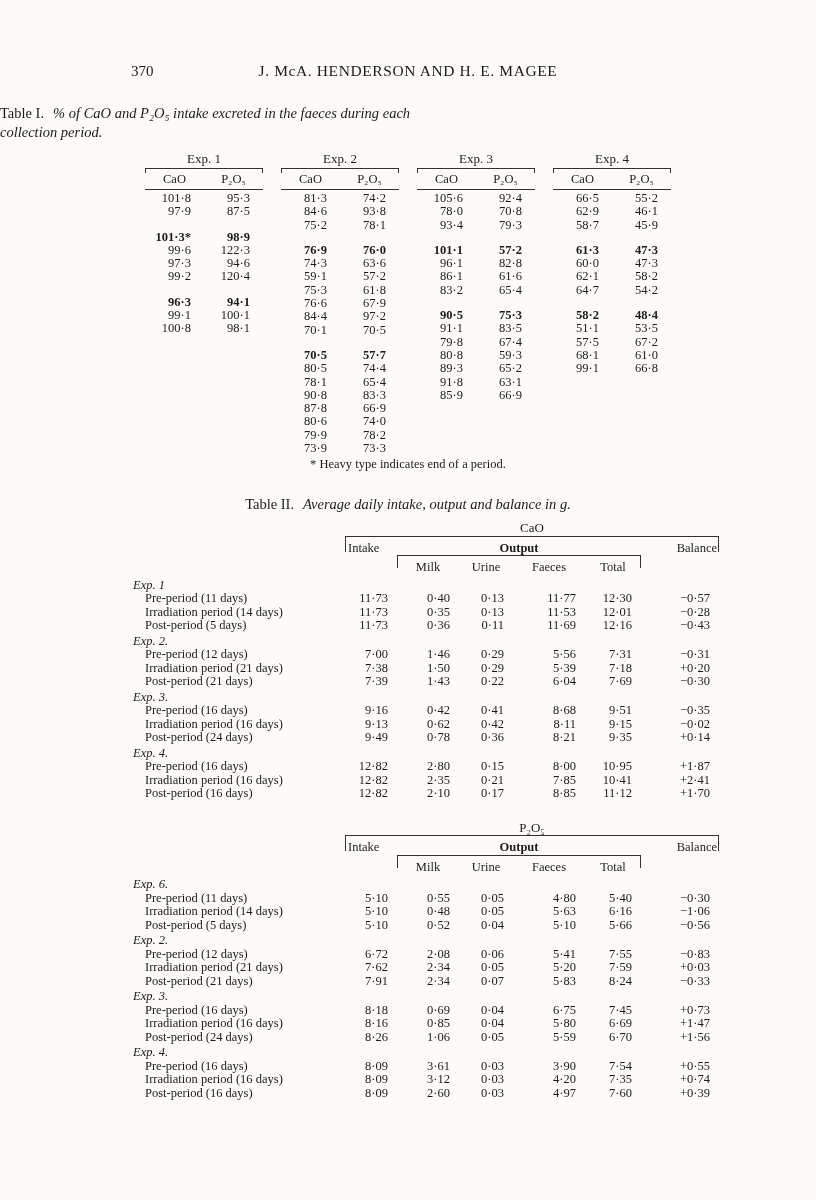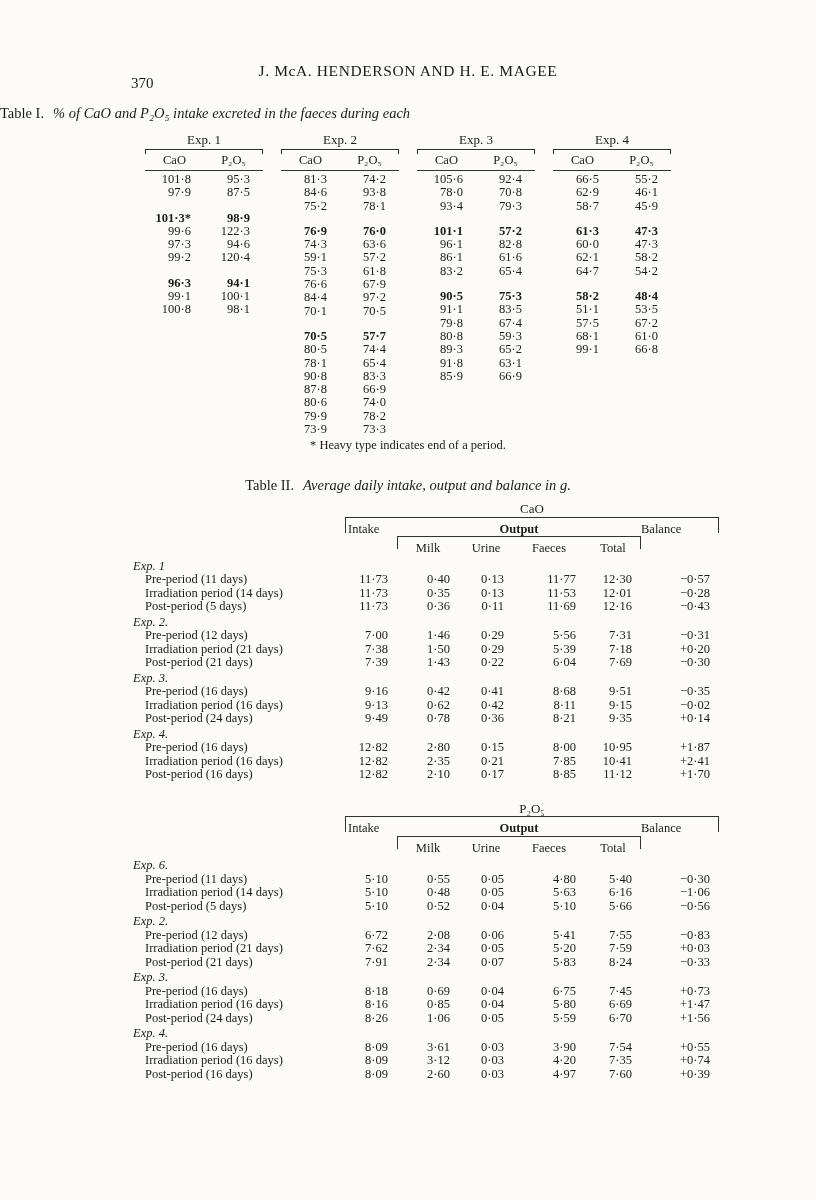--- a/index.html
+++ b/index.html
@@ -4,21 +4,21 @@
 <style>
   * { margin:0; padding:0; box-sizing:border-box; }
   html,body { background:#ffffff; }
   .page {
     width:816px; height:1200px; margin:0 auto; position:relative; overflow:hidden;
     background:#fcfbf7; color:#1c1b17;
     font-family:"Liberation Serif","DejaVu Serif",serif;
   }
   
   .running-head { position:relative; margin-top:62px; height:20px; }
-  .page-number { position:absolute; left:131px; top:13px; font-size:15px; }
+  .page-number { position:absolute; left:131px; top:1px; font-size:15px; }
   .running-title { text-align:center; font-size:15.5px; letter-spacing:0.6px; }
   
   .t1-caption { margin-top:22px; text-align:left; font-size:14.5px; line-height:19px; }
   .cap-label { margin-right:9px; }
   .cap-italic { font-style:italic; }
   
   .t1 { display:flex; justify-content:center; margin-top:9px; align-items:flex-start; }
   .exp-group { width:118px; margin:0 9px; }
   .exp-name { text-align:center; font-size:13px; margin-bottom:1px; }
   .spanner { position:relative; border-top:1px solid #33312c; height:4px; }
@@ -35,40 +35,41 @@
   .t1-footnote { text-align:center; font-size:12.5px; margin-top:2px; }
   
   .t2-caption { margin-top:24px; text-align:center; font-size:14.5px; }
   .t2-table { border-collapse:collapse; margin:8px 0 0 133px; table-layout:fixed; }
   .t2-table + .t2-table { margin-top:20px; }
   .t2-table td { font-size:12.5px; line-height:13.5px; padding:0; vertical-align:bottom; white-space:nowrap; }
   td.sec-title { text-align:center; font-size:13px; padding-bottom:1px; }
   td.sp-cell { height:6px; vertical-align:top; }
   td.h-intake { text-align:left; padding-left:3px;margin-top:28px; }
   td.h-output { text-align:center;font-weight:bold; }
-  td.h-balance { text-align:left; padding-right:10px; }
+  td.h-balance { text-align:right; padding-right:2px; }
   td.h-sub { text-align:center; padding-bottom:2px; }
   td.exp-head { font-style:italic; padding-top:2px; }
   td.lbl { padding-left:12px; }
   td.num { text-align:right; padding-right:9px; }
 </style>
 </head>
 <body>
 
 <div class="page">
 
   <div class="running-head">
     <span class="page-number">370</span>
     <div class="running-title">J. McA. HENDERSON AND H. E. MAGEE</div>
   </div>
 
   <div class="t1-caption">
     <div>
       <span class="cap-label">Table I.</span><span class="cap-italic">% of CaO and P₂O₅ intake excreted in the faeces during each</span>
     </div>
+    <div class="cap-italic">collection period.</div>
   </div>
 
   <div class="t1" id="t1-groups">
       <div class="exp-group">
         <div class="exp-name">Exp. 1</div>
         <div class="spanner"></div>
         <div class="t1-subhead">
           <span class="t1-colh">CaO</span>
           <span class="t1-colh">P₂O₅</span>
         </div>

